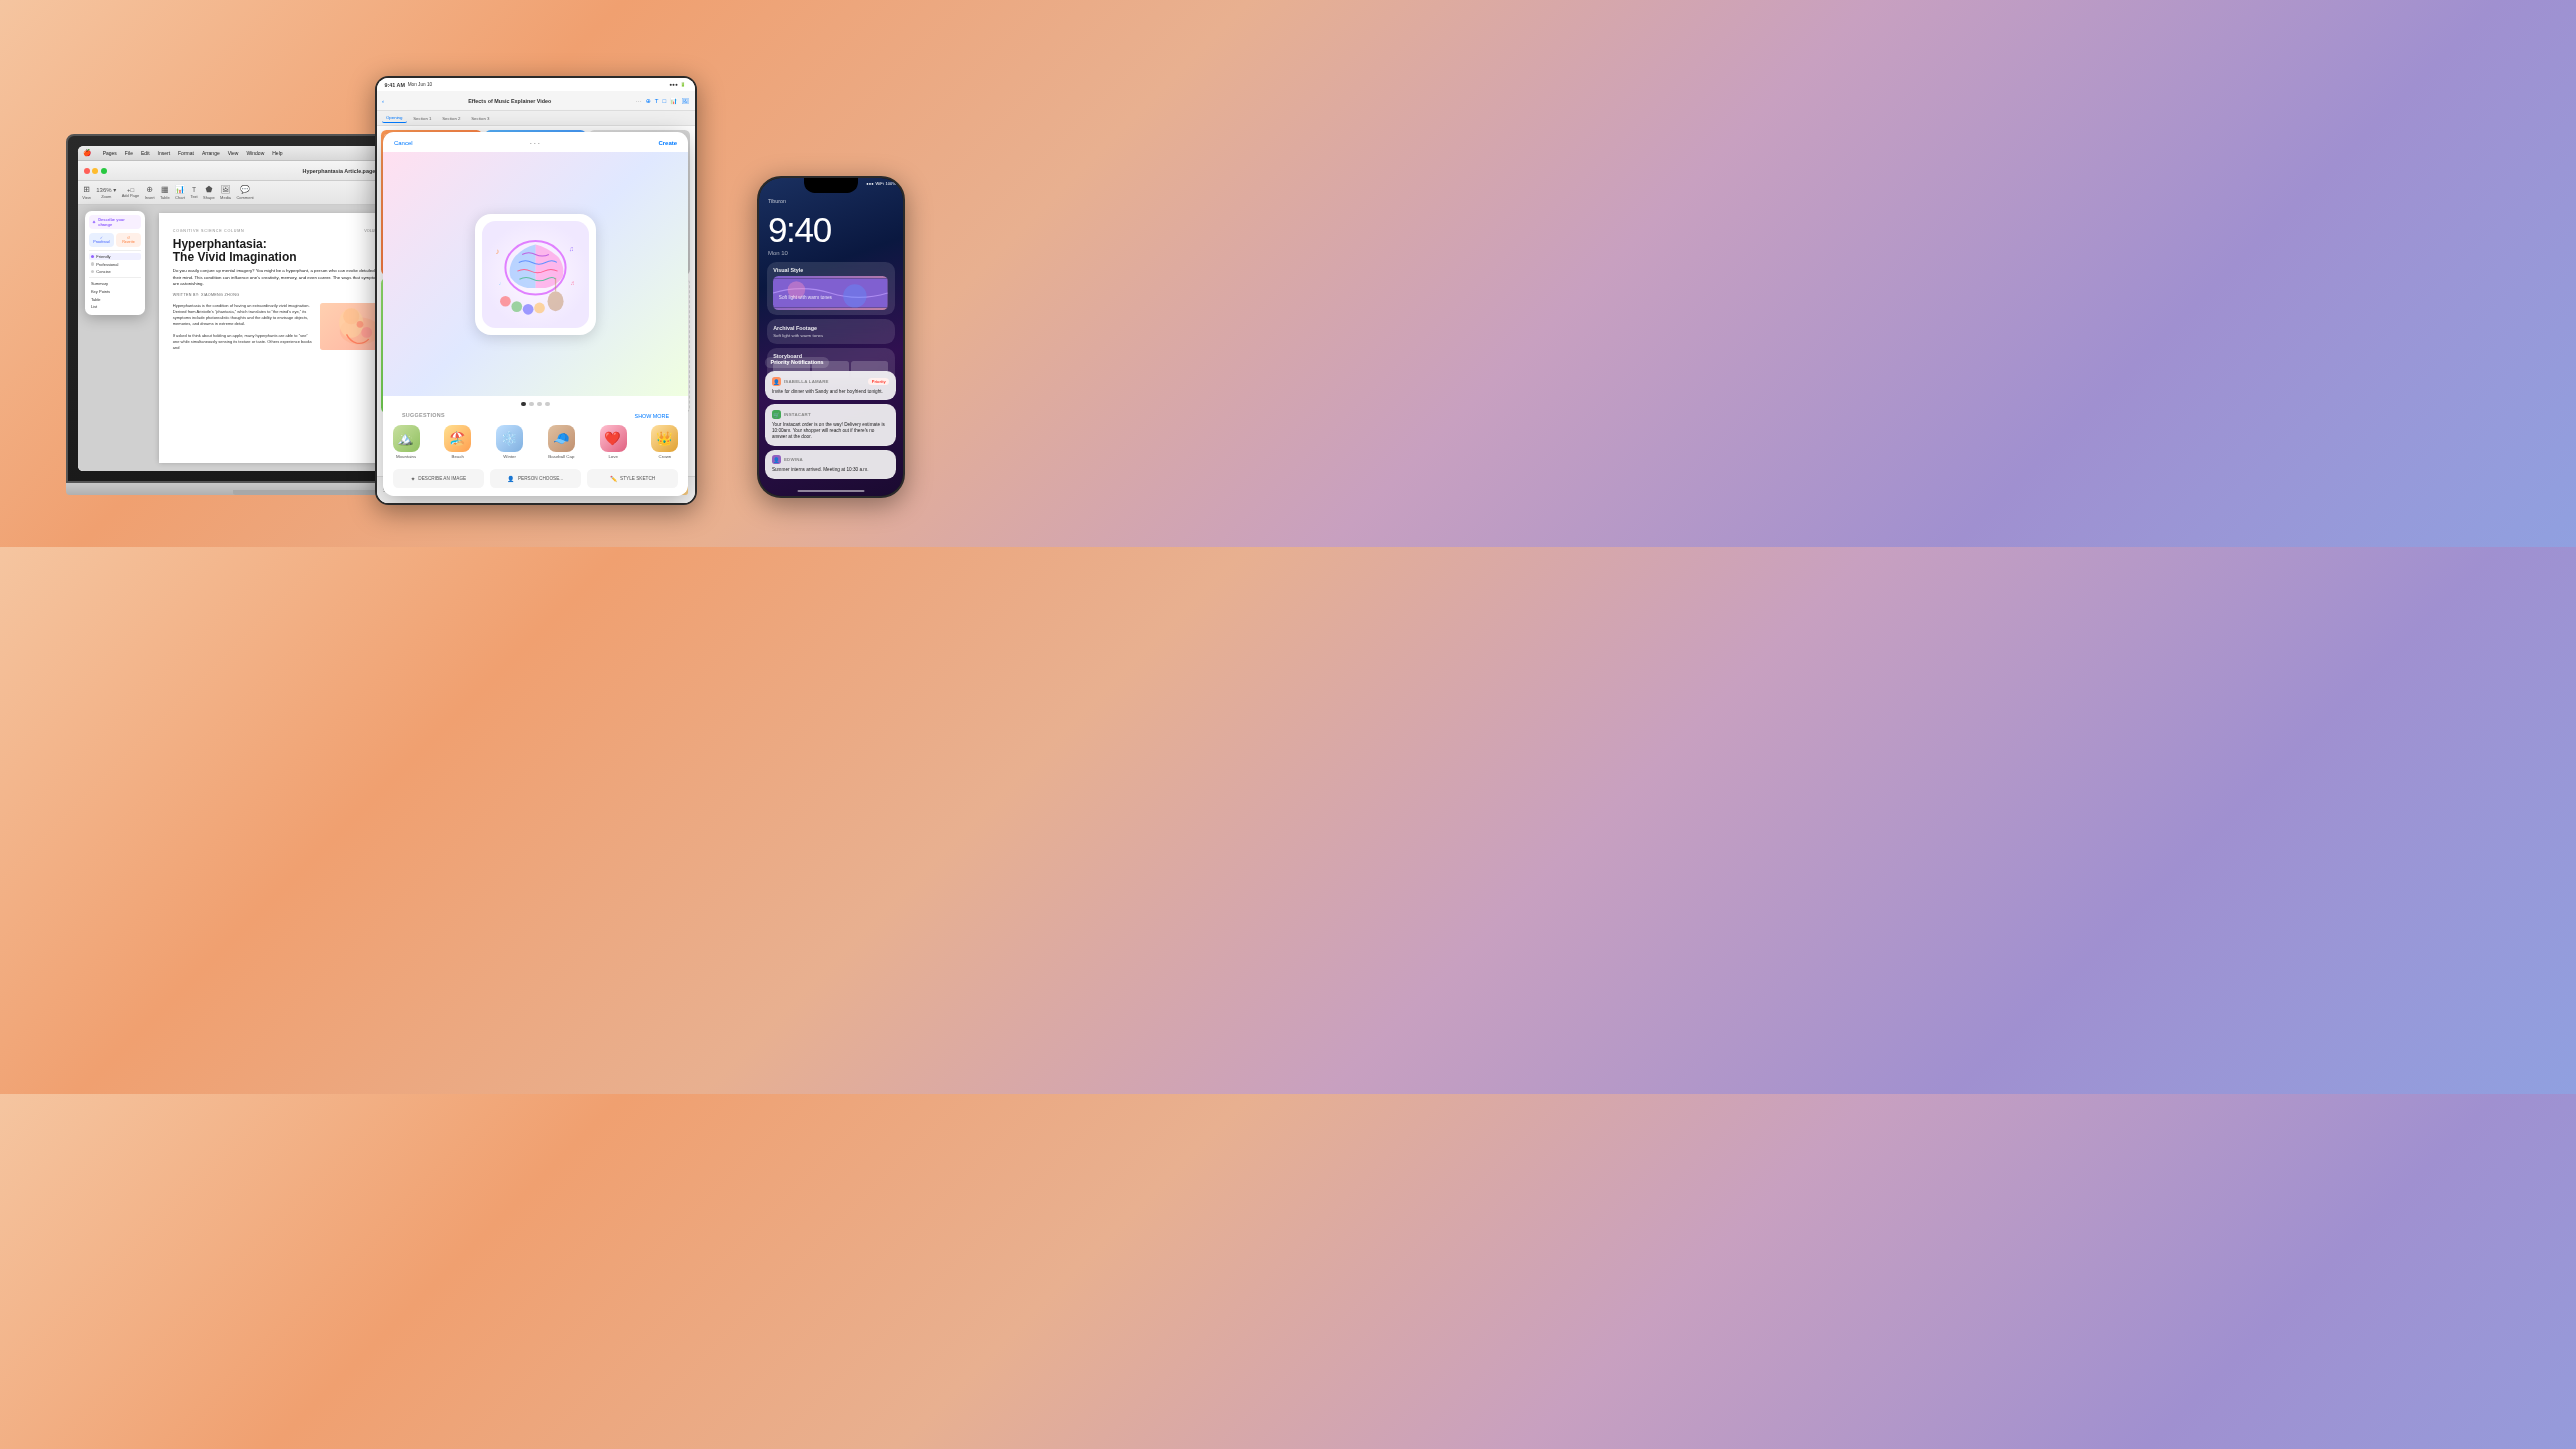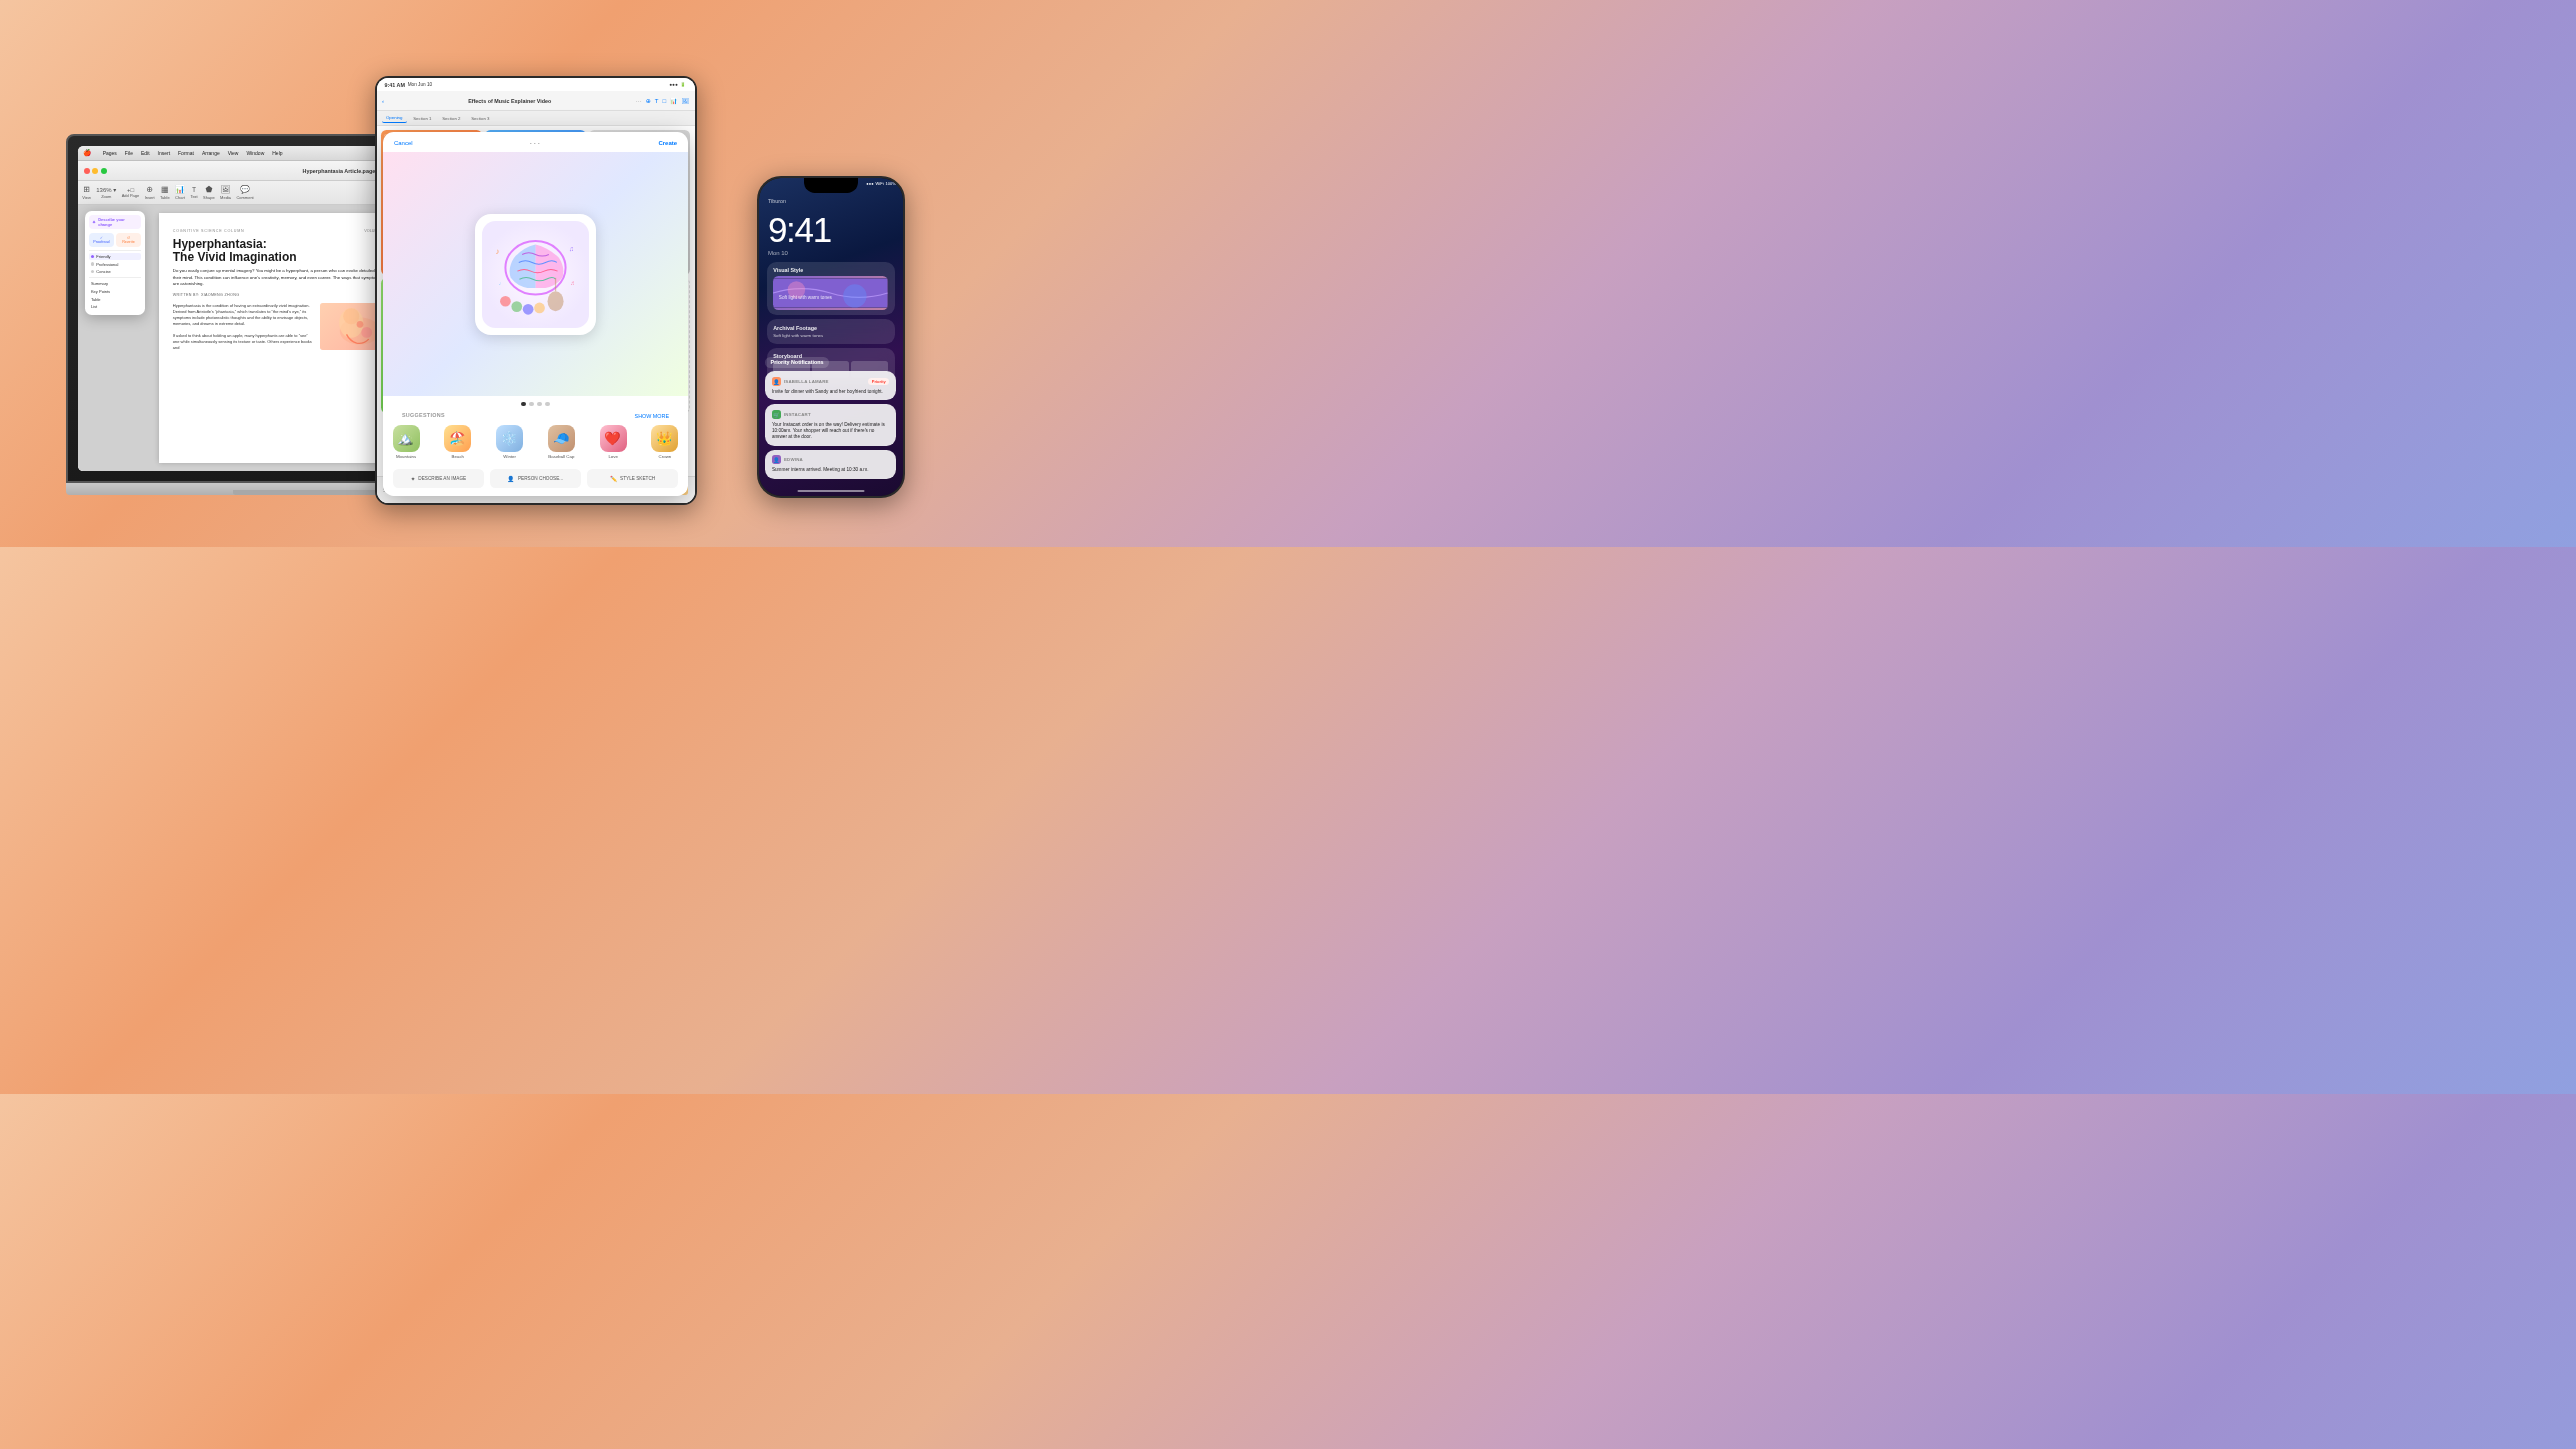--- a/index.html
+++ b/index.html
@@ -1006,21 +1006,21 @@
       <div class="iphone-status">
         <span style="width:40px;"></span>
         <div class="iphone-right-status">
           <span>●●●</span>
           <span>WiFi</span>
           <span>100%</span>
         </div>
       </div>
 
       <div class="iphone-location">Tiburon</div>
-      <div class="iphone-clock">9:41</div>
+      <div class="iphone-clock">9:40</div>
       <div style="position:absolute;top:72px;left:9.4px;font-size:6px;color:rgba(255,255,255,0.6);">Mon 10</div>
 
       <div style="position:absolute;top:84px;left:8px;right:8px;">
         <div class="iphone-card">
           <div class="iphone-card-title">Visual Style</div>
           <div class="iphone-card-image">
             <svg width="100%" height="34" viewBox="0 0 196 50">
               <rect width="196" height="50" fill="linear-gradient(135deg,#8060d0,#c080a0)"></rect>
               <rect width="196" height="50" fill="#8060d0"></rect>
               <path d="M 0 25 Q 49 10 98 25 Q 147 40 196 25" stroke="#c0a0ff" stroke-width="2" fill="none" opacity="0.7"></path>

